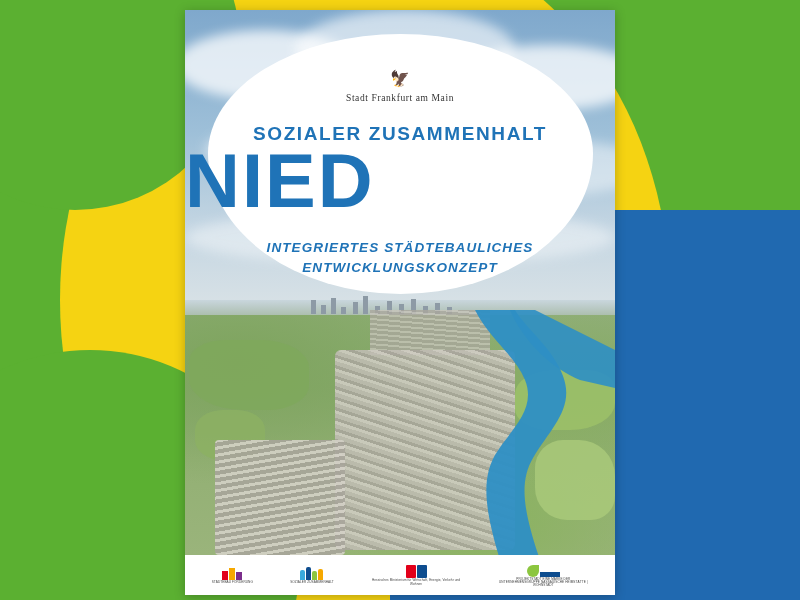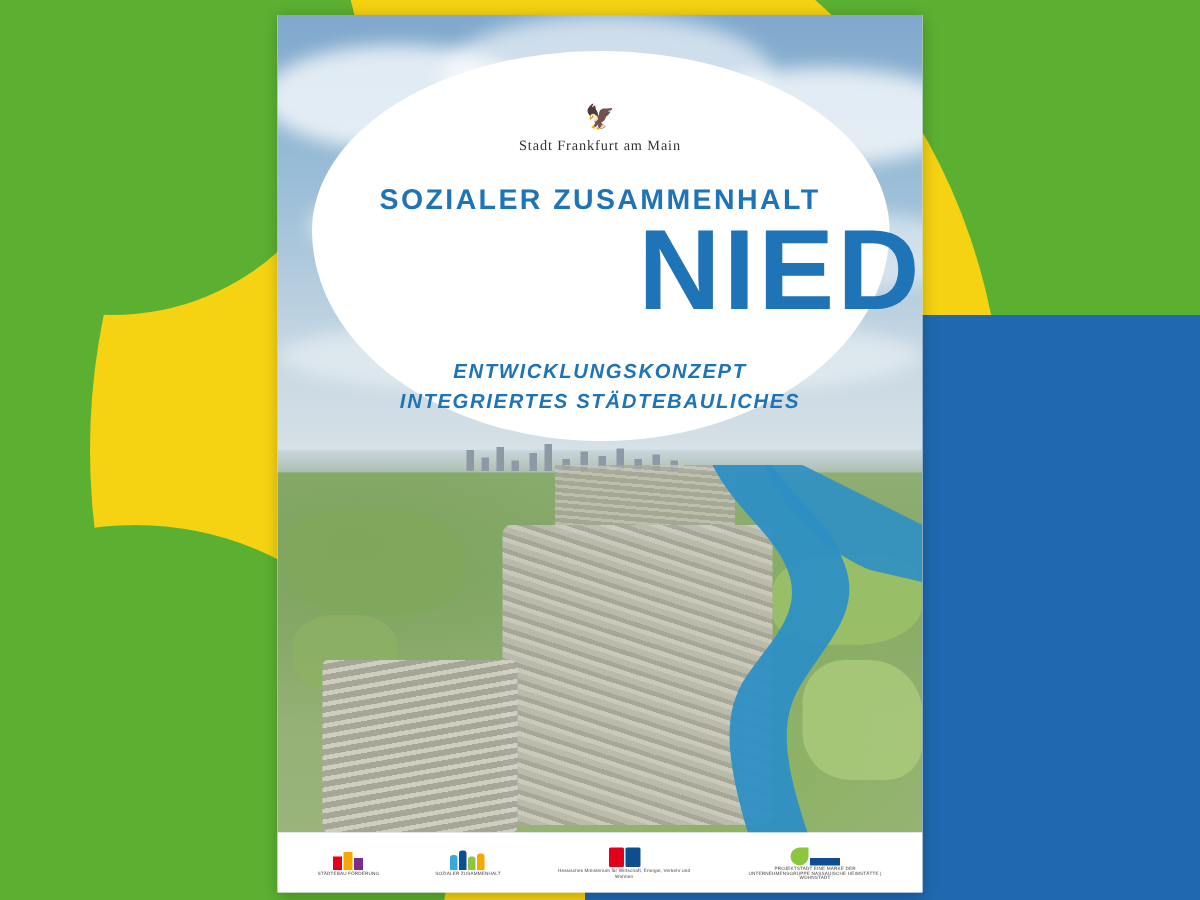--- a/index.html
+++ b/index.html
@@ -239,21 +239,21 @@
     text-align: center;
     color: #1f73b7;
     font-size: 19px;
     font-weight: bold;
     letter-spacing: 1.6px;
   }
   .bigtitle {
     position: absolute;
     left: 0; right: 0;
     top: 133px;
-    text-align: right;
+    text-align: left;
     color: #1f73b7;
     font-size: 76px;
     font-weight: bold;
     letter-spacing: 2px;
     line-height: 1;
   }
   .subtitle {
     position: absolute;
     left: 0; right: 0;
     top: 228px;
@@ -327,22 +327,22 @@
       <div class="crest-wrap">
         <div class="crest">
           <div class="crest-eagle">🦅</div>
         </div>
         <div class="crest-text">Stadt Frankfurt am Main</div>
       </div>
 
       <div class="kicker">SOZIALER ZUSAMMENHALT</div>
       <div class="bigtitle">NIED</div>
       <div class="subtitle">
+        <div>INTEGRIERTES STÄDTEBAULICHES</div>
         <div>ENTWICKLUNGSKONZEPT</div>
-        <div>INTEGRIERTES STÄDTEBAULICHES</div>
       </div>
     </div>
 
     <div class="logo-strip">
 
       <div class="logo">
         <div class="mark">
           <span style="width:6px;height:9px;background:#e2001a;display:block;"></span>
           <span style="width:6px;height:12px;background:#f6a800;display:block;"></span>
           <span style="width:6px;height:8px;background:#7b2d8b;display:block;"></span>

